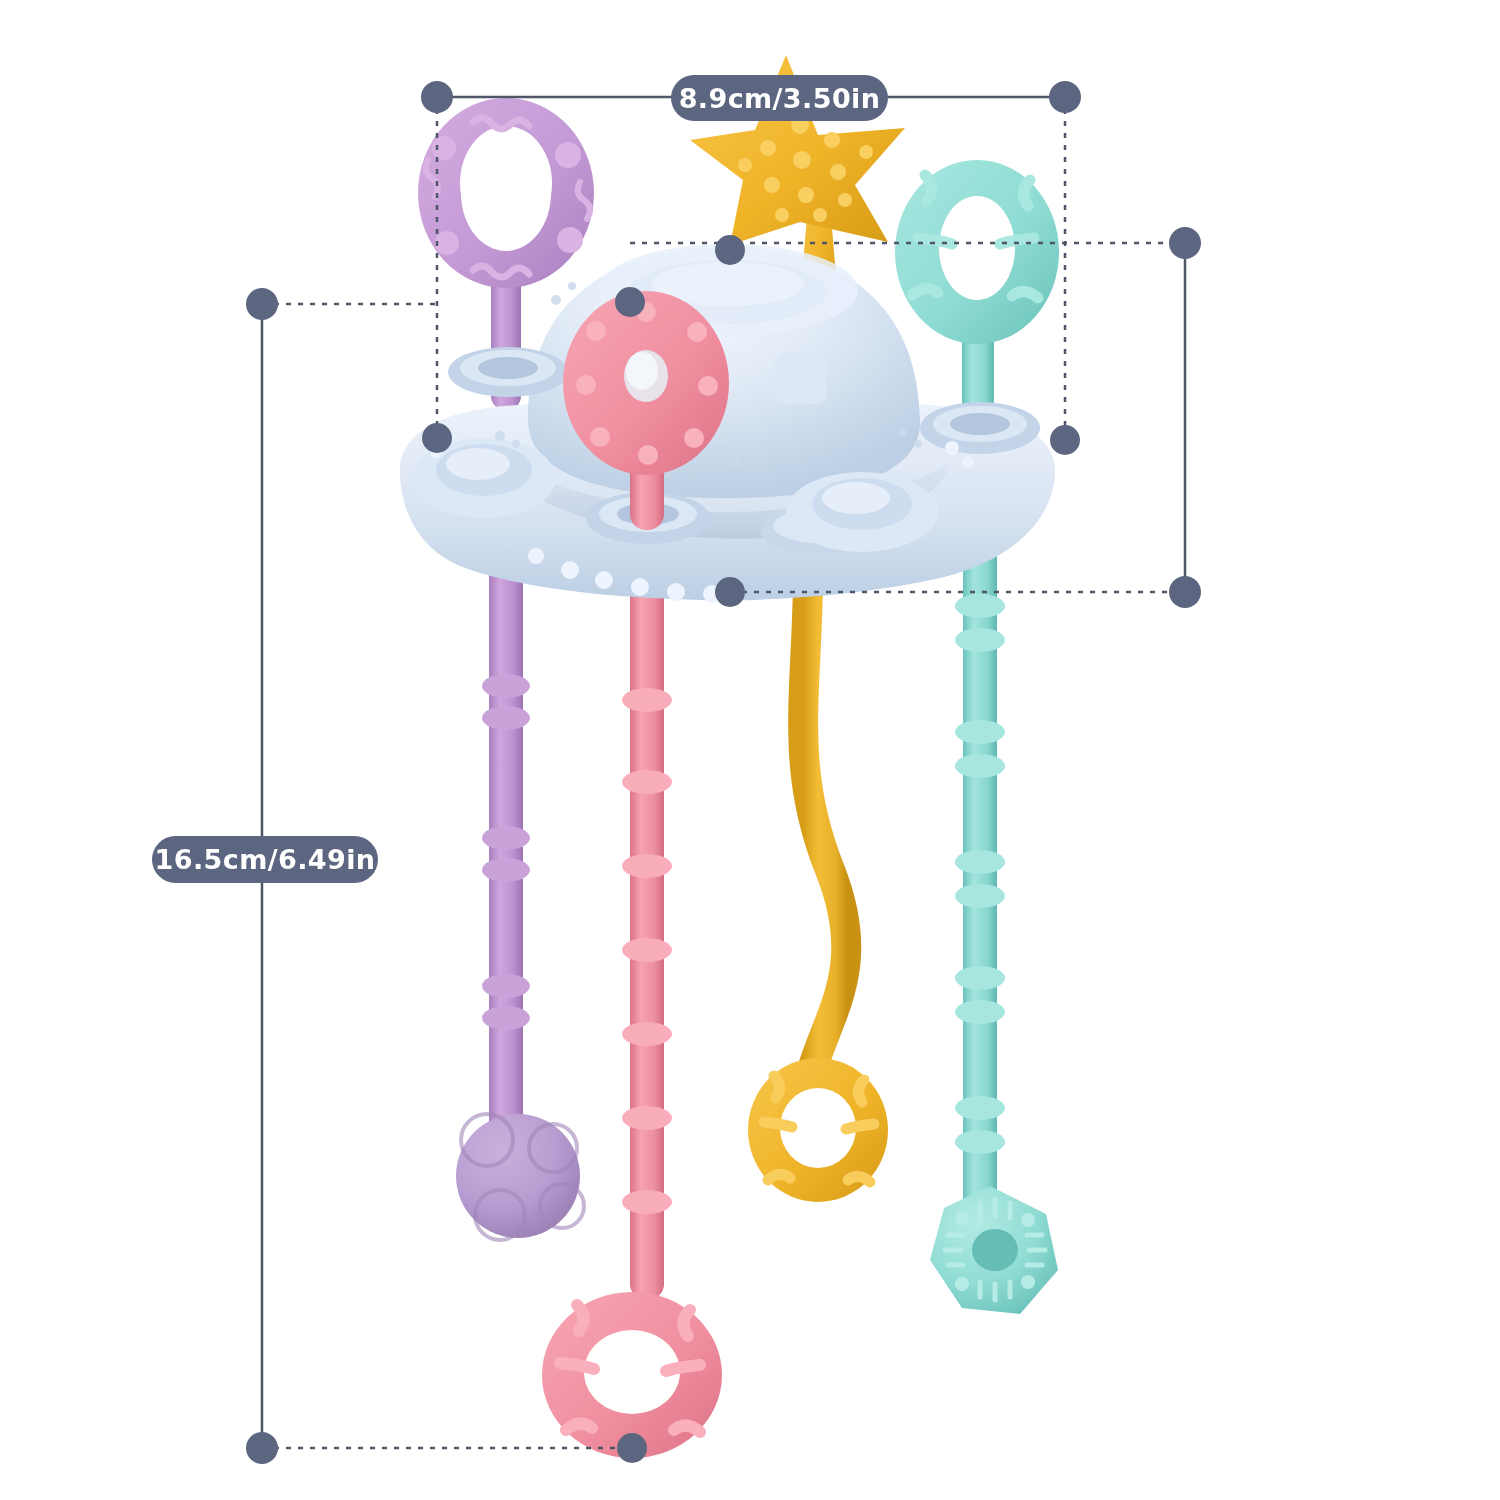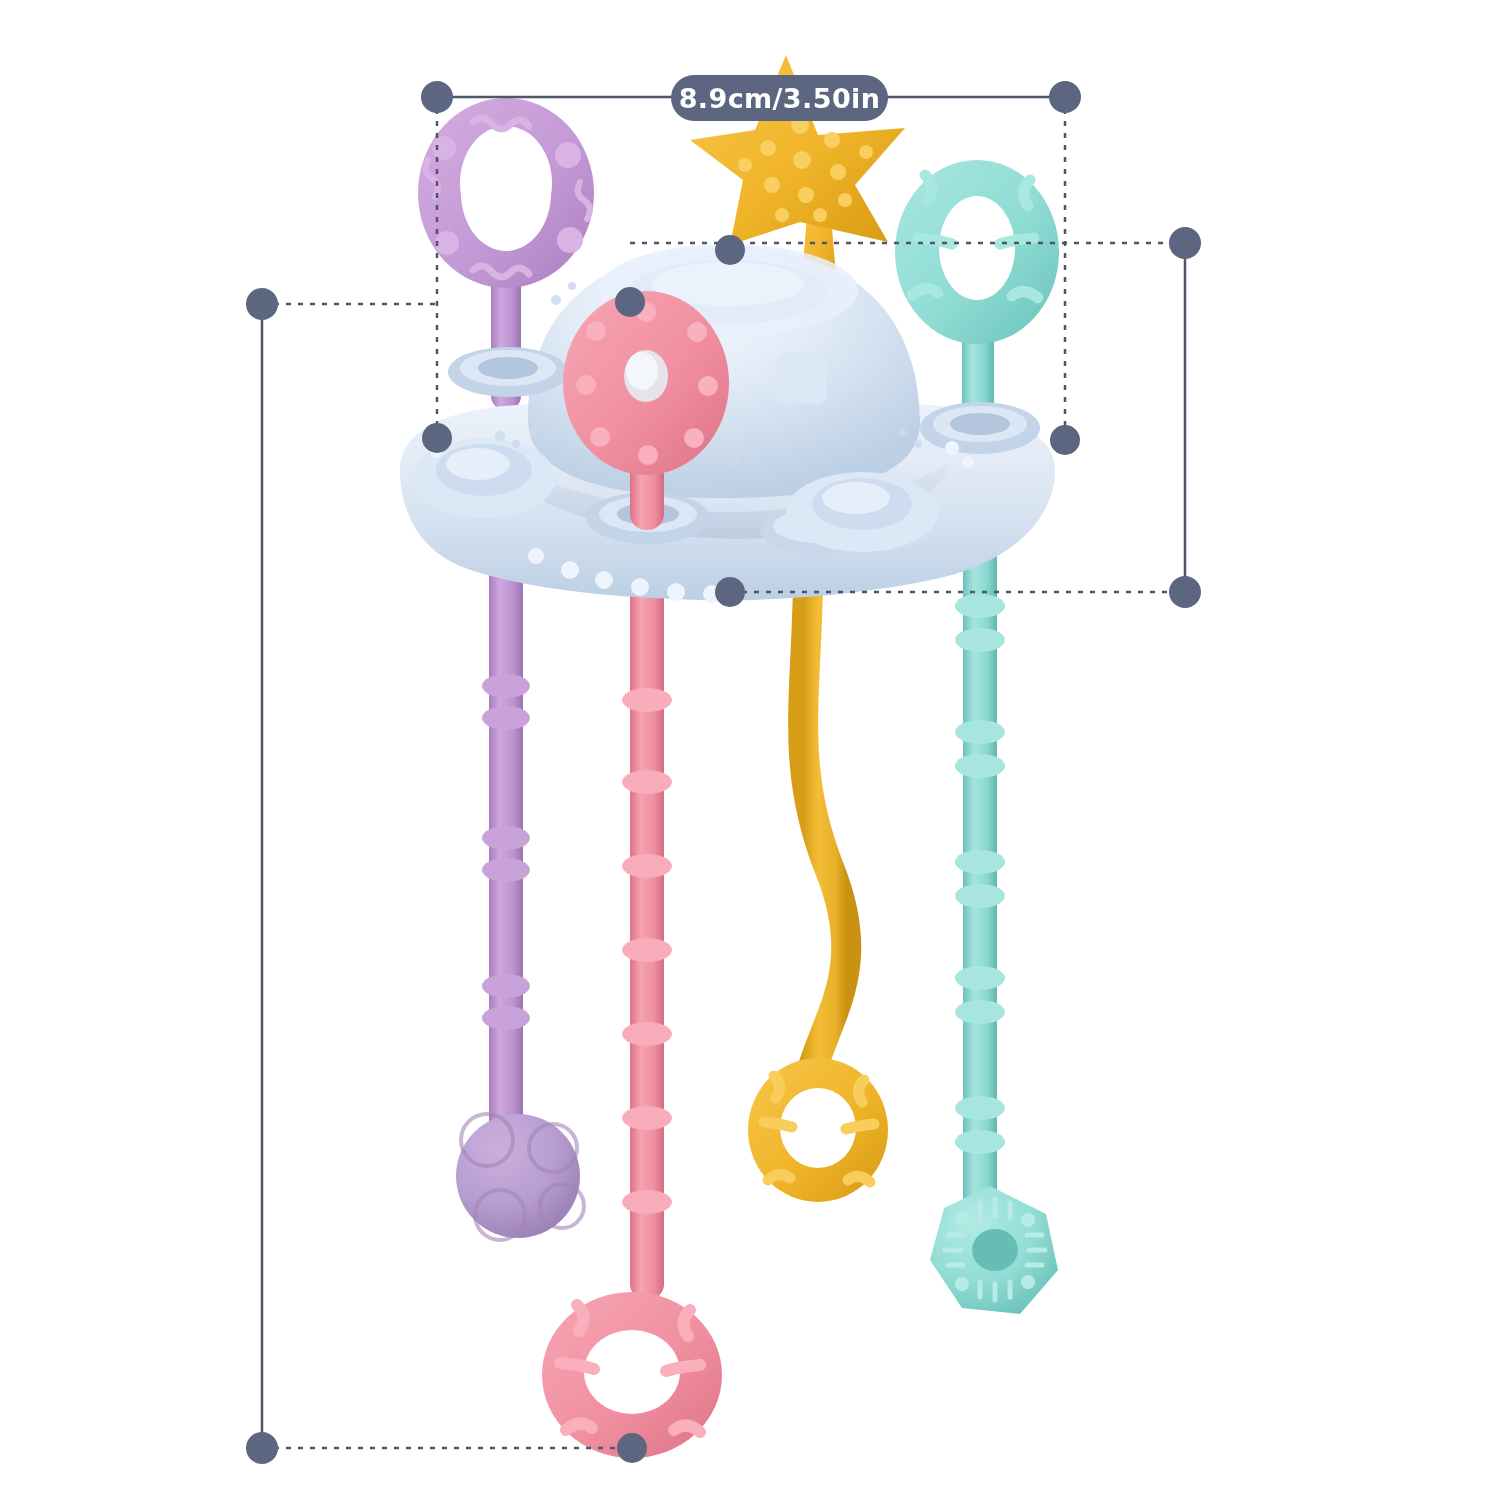--- a/index.html
+++ b/index.html
@@ -400,14 +400,15 @@
       <circle cx="437" cy="438" r="15"></circle>
       <circle cx="1065" cy="440" r="15"></circle>
       <circle cx="730" cy="592" r="15"></circle>
       <circle cx="632" cy="1448" r="15"></circle>
     </g>
   </svg>
 
   <div class="dimlabel" id="label-top">8.9cm/3.50in</div>
 
 
+  <div class="dimlabel" id="label-left">16.5cm/6.49in</div>
 
 </div>
 
 </body></html>

